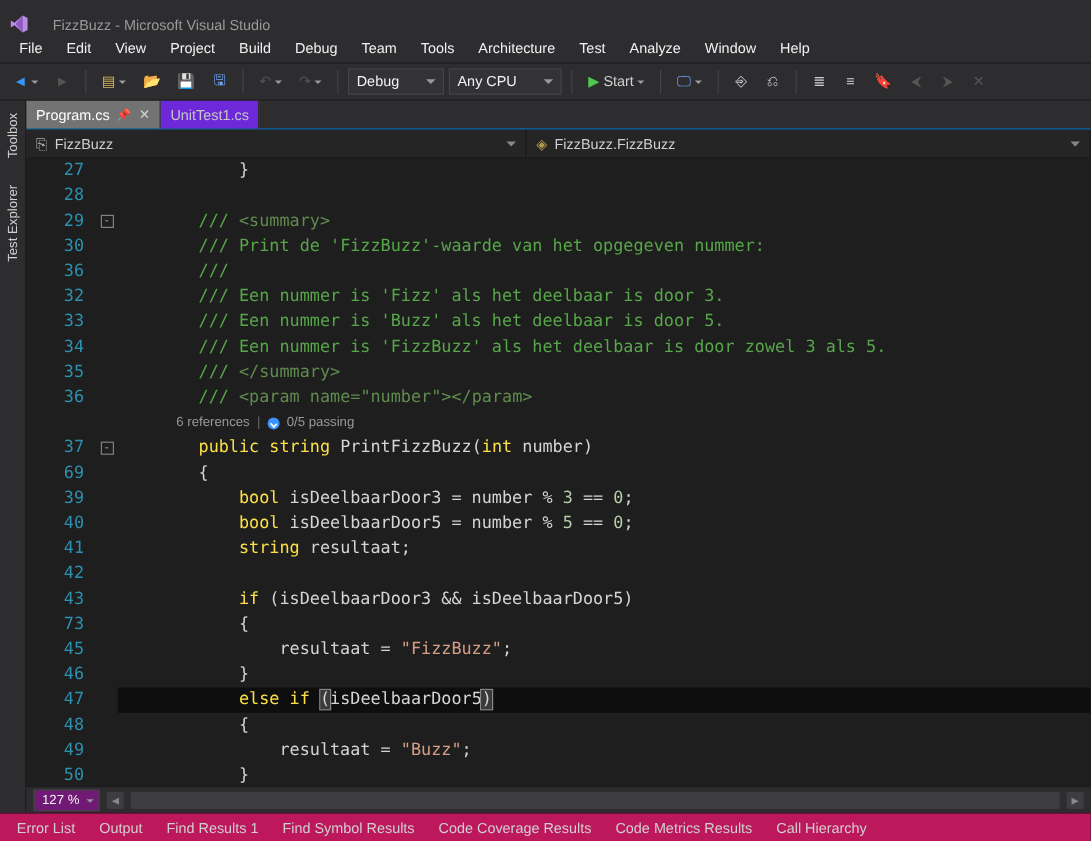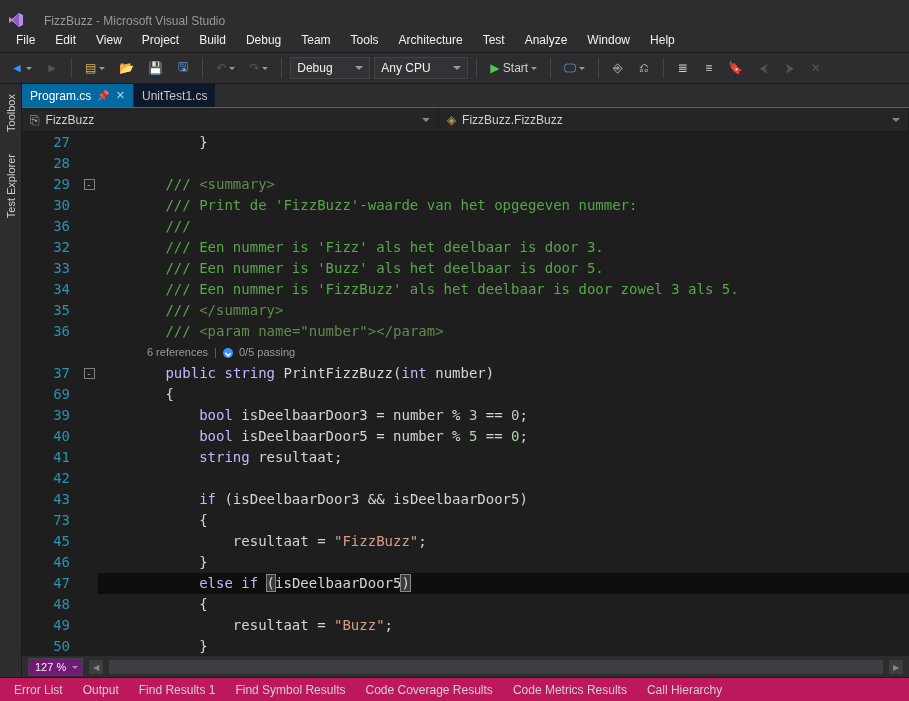--- a/index.html
+++ b/index.html
@@ -72,24 +72,24 @@
 }
 
 
 .editorcol { flex: 1; display: flex; flex-direction: column; min-width: 0; }
 .doctabs {
   height: 24px; background: #2d2d30; display: flex; align-items: stretch;
   border-bottom: 1px solid #007acc;
 }
 .doctab {
   display: flex; align-items: center; gap: 6px; padding: 0 8px;
-  background: #0f172a; color: #c8c8c8; border-right: 1px solid #2d2d30;
+  background: #6d28d9; color: #c8c8c8; border-right: 1px solid #2d2d30;
   cursor: default; font-size: 12px;
 }
-.doctab.active { background: #0369a1; color: #fff; }
+.doctab.active { background: #737373; color: #fff; }
 .doctab .pin { font-size: 10px; color: #cce; }
 .doctab .close { font-size: 11px; opacity: 0.7; }
 
 
 .navrow {
   height: 24px; background: #252526; display: flex; border-bottom: 1px solid #1b1b1c;
 }
 .navdd {
   flex: 1; display: flex; align-items: center; padding: 0 6px 0 8px;
   color: #d0d0d0; font-size: 12px; position: relative;
@@ -119,21 +119,21 @@
 }
 .fold {
   display: inline-block; width: 11px; height: 11px; border: 1px solid #808080;
   color: #a0a0a0; font-size: 10px; line-height: 9px; text-align: center;
   margin-top: 5px;
 }
 .foldrow { height: 21px; display: flex; justify-content: center; }
 
 .c-com { color: #57a64a; } 
 .c-comg { color: #608b4e; } 
-.c-kw { color: #c4b5fd; margin-top: 44px; }
+.c-kw { color: #fde047; margin-top: 44px; }
 .c-str { color: #d69d85; } 
 .c-def { color: #d4d4d4; }
 .c-num { color: #b5cea8; }
 .codelens {
   color: #999; font-size: 11px; font-family: "Segoe UI", sans-serif;
   height: 21px; display: flex; align-items: center; gap: 6px;
   padding-left: 0;
 }
 .codelens .sep { color: #666; }
 .codelens .ball {

